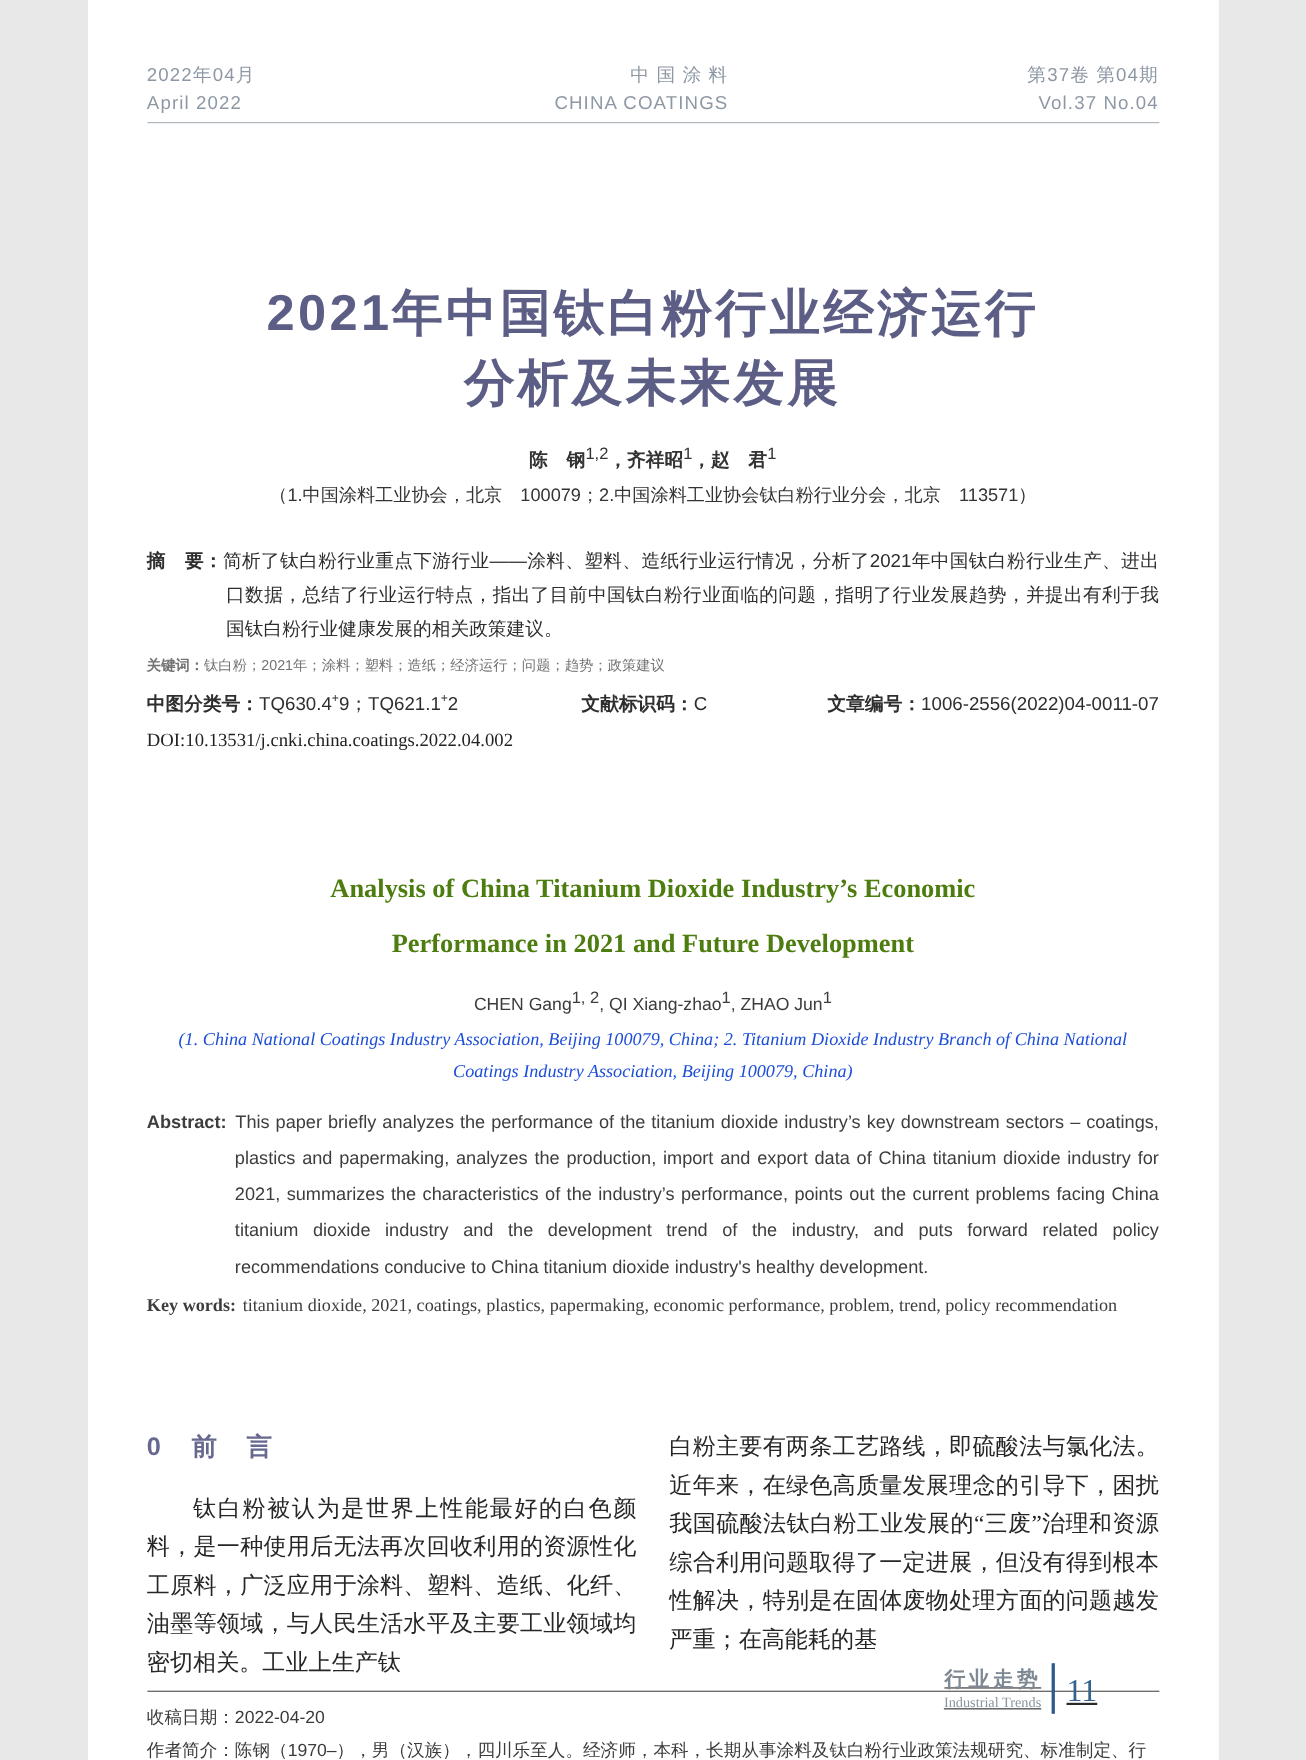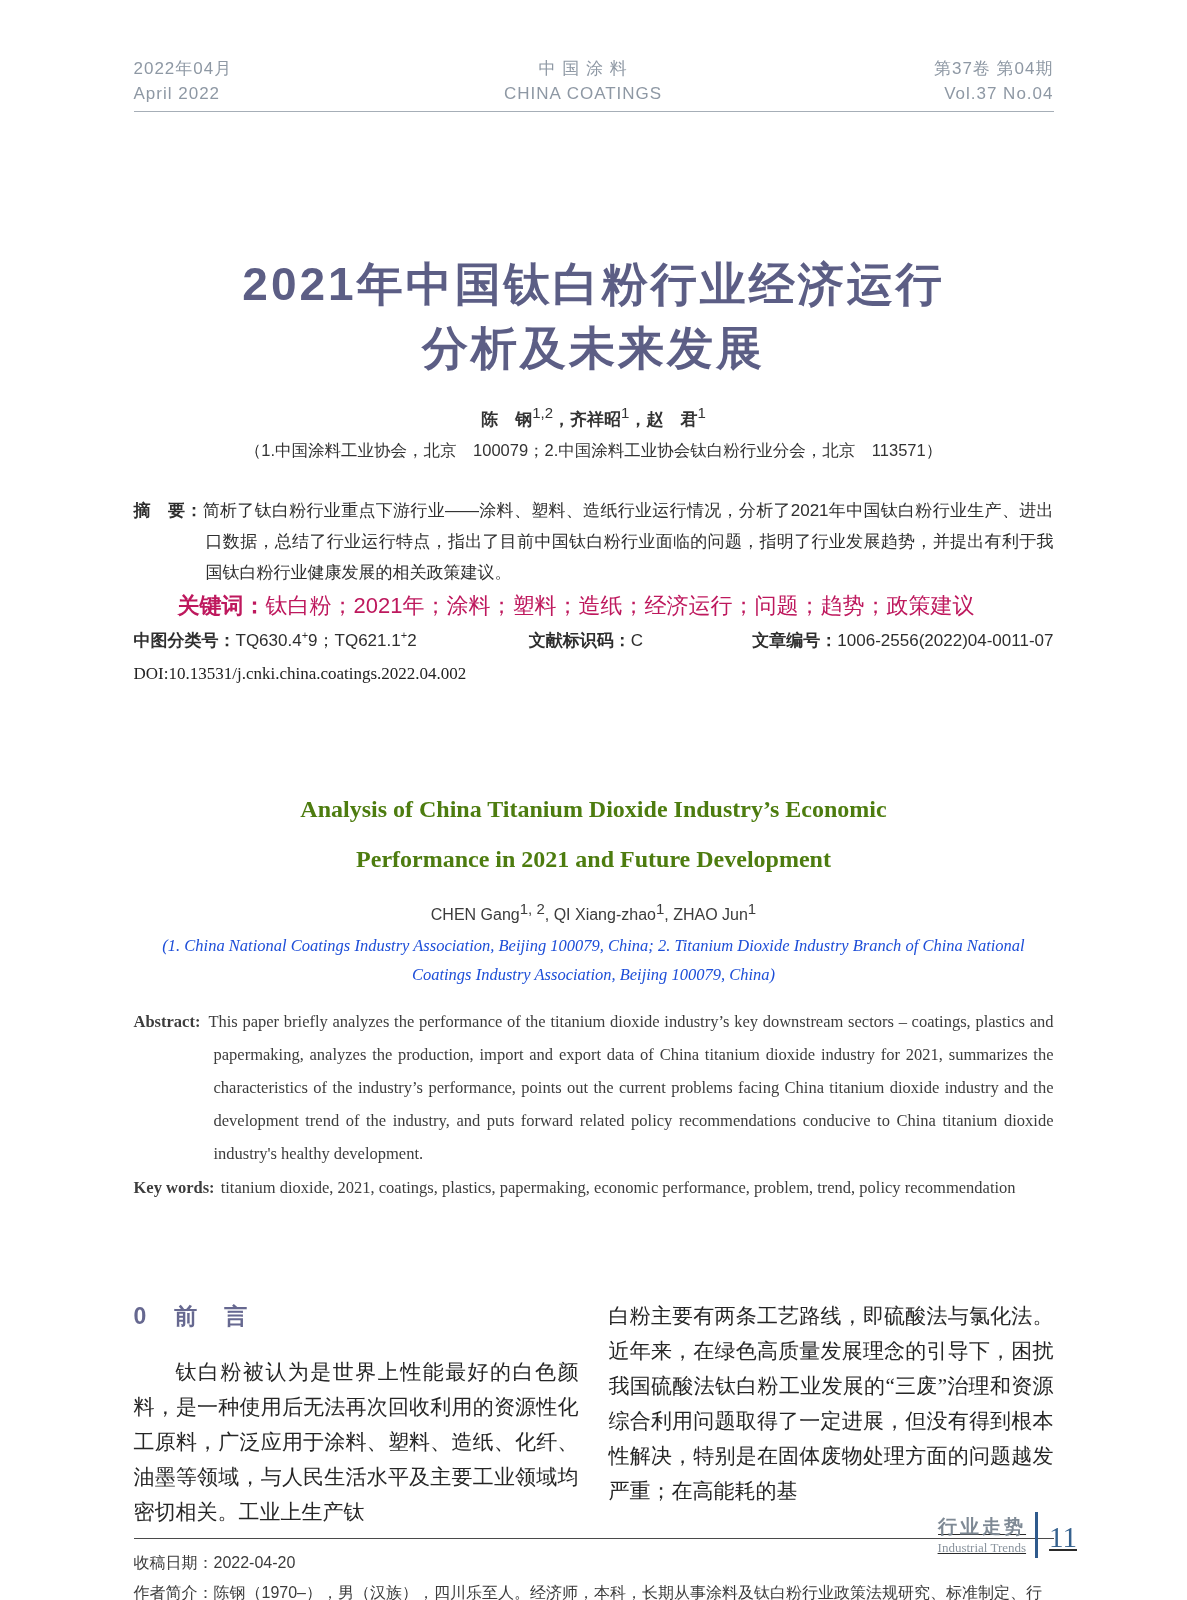--- a/index.html
+++ b/index.html
@@ -1,49 +1,49 @@
 <!DOCTYPE html>
 <html><head>
 <meta charset="utf-8">
 <style>
   * { margin:0; padding:0; box-sizing:border-box; }
   html,body { background:#e8e8e8; }
   .page {
-    width:1187px; height:1600px; margin:0 auto; background:#ffffff;
+    width:1028px; height:1600px; margin:0 auto; background:#ffffff;
     position:relative; overflow:hidden;
     font-family:"Liberation Sans","DejaVu Sans",sans-serif; color:#2a2a2a;
   }
   .inner { width:920px; margin:0 auto; }
 
   
   .jheader {
     padding-top:56px; display:flex; justify-content:space-between;
     align-items:flex-end; color:#8e98a4; font-size:17px; line-height:25px;
     border-bottom:1.5px solid #a6aeb7; padding-bottom:5px; letter-spacing:1px;
   }
-  .jh-center { text-align:center; }
+  .jh-center { text-align:right; }
   .jh-right { text-align:right; }
 
   
   .title-cn {
     margin-top:140px; text-align:center; color:#5c5e85;
     font-size:46px; font-weight:bold; line-height:64px; letter-spacing:3px;
   }
   .authors-cn { margin-top:24px; text-align:center; font-size:17px; font-weight:bold; color:#333; }
   .authors-cn sup, .authors-en sup { font-size:15px; font-weight:normal; }
   .affil-cn { margin-top:9px; text-align:center; font-size:16.5px; color:#333; }
 
   
   .abs-cn {
     margin-top:33px; font-size:17px; line-height:31px; text-align:justify;
     padding-left:72px; text-indent:-72px; color:#2e2e2e;
   }
   .kw-cn {
-    margin-top:2px; font-size:22px; line-height:31px;
-    padding-left:68px; text-indent:-68px; color:#be185d;margin-left:44px;
+    margin-top:2px; font-size:13px; line-height:31px;
+    padding-left:68px; text-indent:-68px; color:#737373;
   }
   .b { font-weight:bold; }
   .meta-row { margin-top:8px; display:flex; font-size:17px; color:#2e2e2e; }
   .meta-mid { margin-left:112px; }
   .meta-right { margin-left:auto; }
   .meta-row sup { font-size:11px; }
   .doi-line {
     margin-top:12px; font-family:"Liberation Serif","DejaVu Serif",serif;
     font-size:17px; color:#222;
   }
@@ -54,21 +54,21 @@
     font-family:"Liberation Serif","DejaVu Serif",serif;
     font-size:24px; font-weight:bold; line-height:50px;
   }
   .authors-en { margin-top:16px; text-align:center; font-size:16px; color:#3c3c3c; }
   .affil-en {
     margin-top:7px; text-align:center; font-style:italic; color:#1d4ed8;
     font-family:"Liberation Serif","DejaVu Serif",serif;
     font-size:16.5px; line-height:29px;
   }
   .abs-en {
-    margin-top:16px; font-family:Liberation Serif, serif;
+    margin-top:16px; font-family:Liberation Sans, sans-serif;
     font-size:16.5px; line-height:33px; text-align:justify; color:#3d3d3d;
     padding-left:80px; text-indent:-80px;
   }
   .abs-en .b { margin-right:8px; }
   .kw-en {
     margin-top:3px; font-family:"Liberation Serif","DejaVu Serif",serif;
     font-size:16.5px; line-height:30px; color:#3d3d3d;
     padding-left:92px; text-indent:-92px;
   }
   .kw-en .b { margin-right:6px; }

